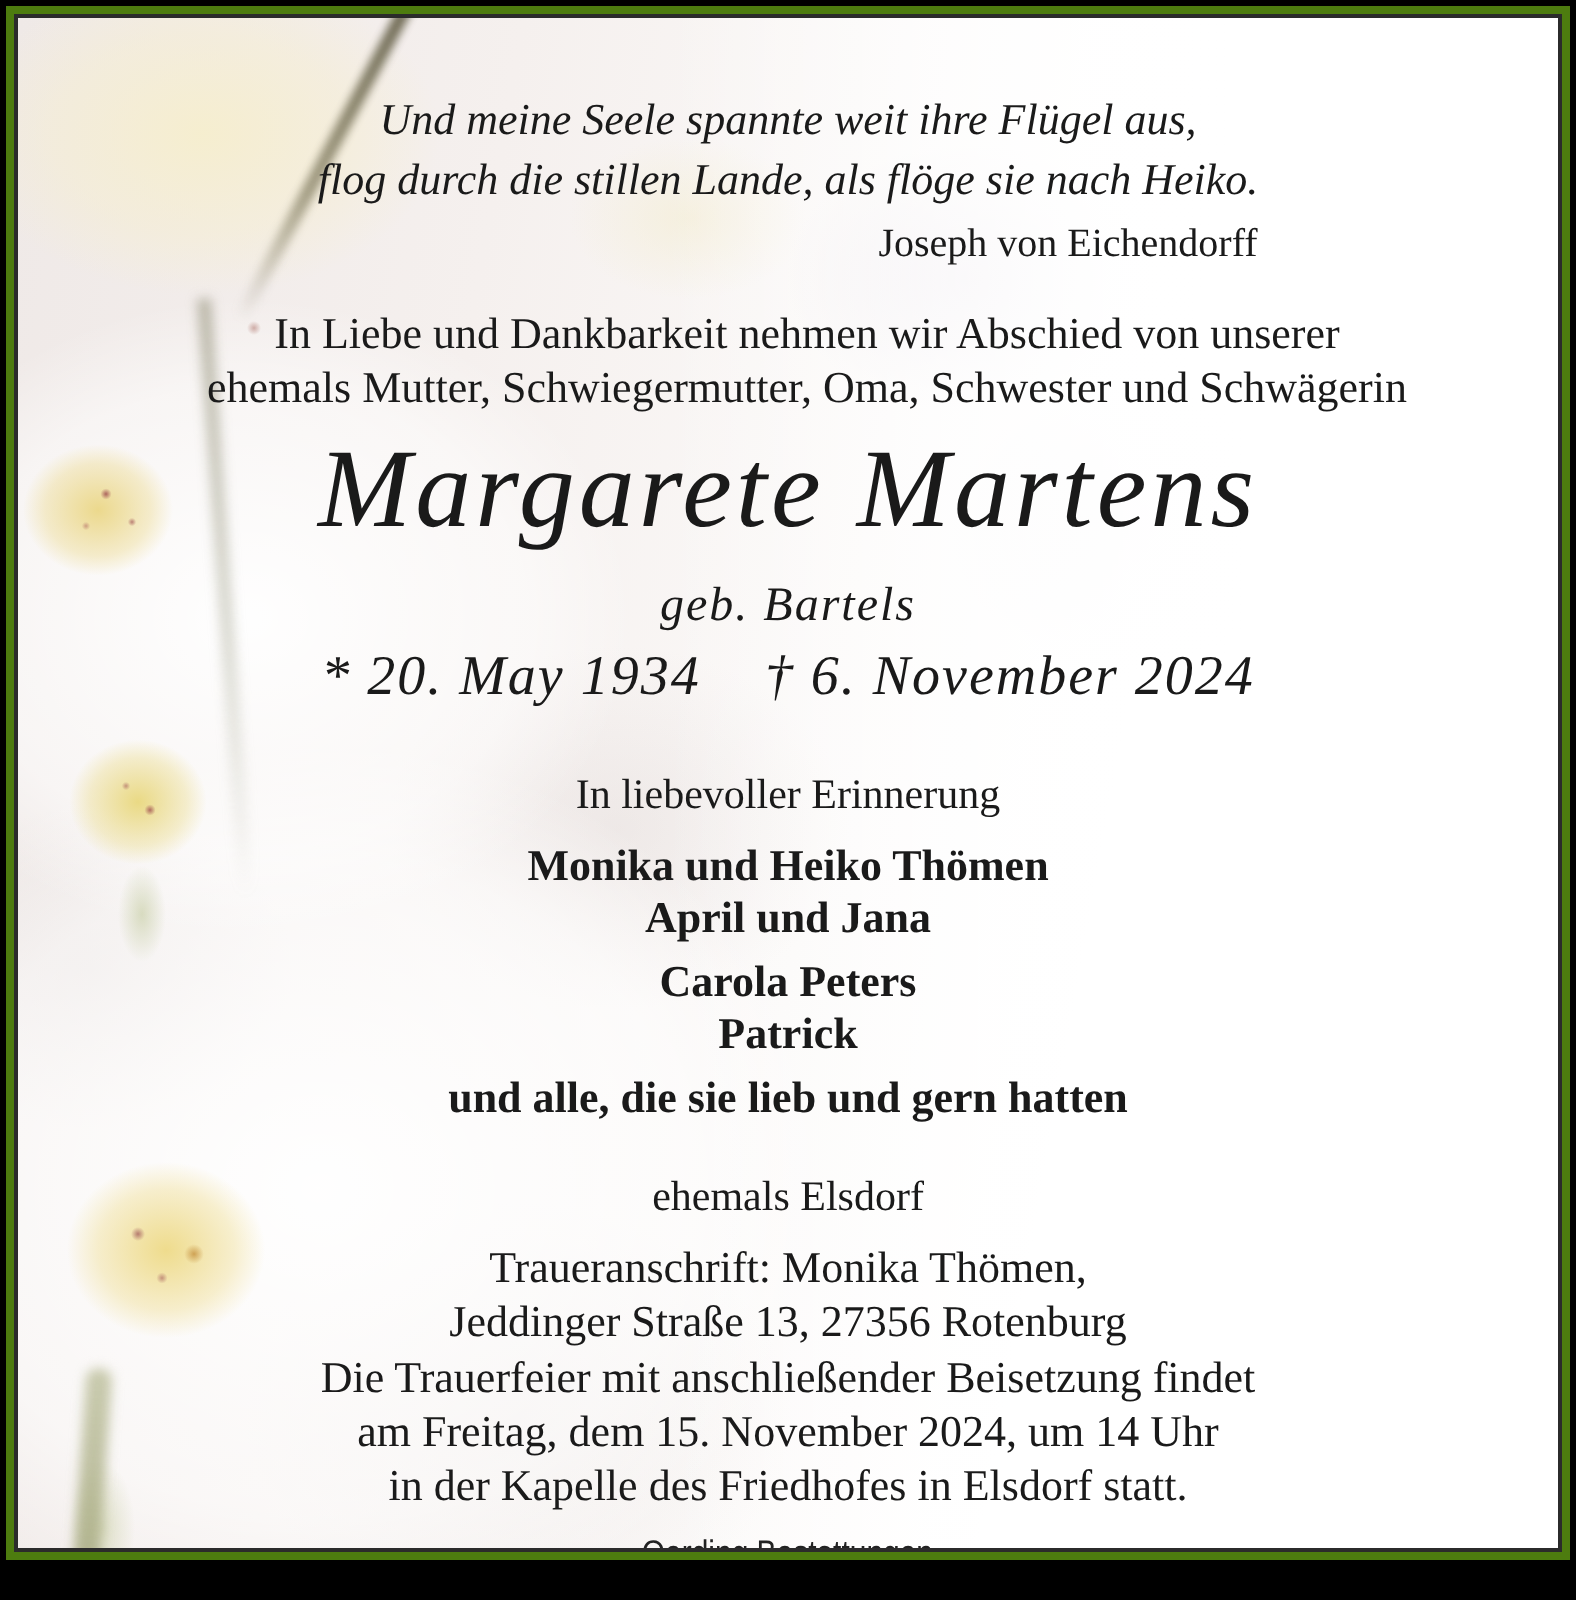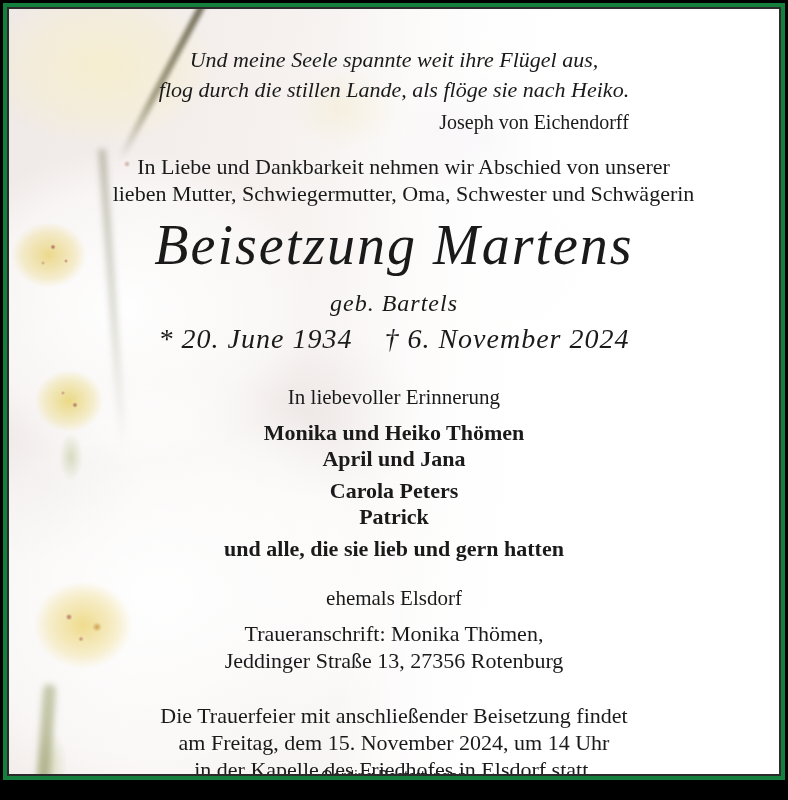--- a/index.html
+++ b/index.html
@@ -10,21 +10,21 @@
     background: #000;
     font-family: "Liberation Serif", serif;
   }
   .card {
     position: absolute;
     inset: 0;
     width: 788px;
     height: 783px;
     box-sizing: border-box;
     border: 3px solid #000;
-    background: #15803d;
+    background: #4d7c0f;
   }
   .frame {
     position: absolute;
     inset: 4px;
     border: 2px solid #2b2b2b;
     box-shadow: inset 0 0 0 1px #ffffff, inset 0 0 0 2px rgba(150,150,150,0.65);
     overflow: hidden;
   }
   
   .photo {
@@ -113,21 +113,21 @@
   .name       { top: 204px; font-size: 56px; font-style: italic; letter-spacing: 2px; font-family: "Liberation Serif", serif; }
   .maiden     { top: 281px; font-size: 24px; font-style: italic; letter-spacing: 1px; text-align: center; }
   .dates      { top: 314px; font-size: 28px; font-style: italic; letter-spacing: 1px; }
   .dates .part{ display: inline-block; margin: 0 16px; }
   .memory     { top: 376px; font-size: 21px; }
   .group1     { top: 411px; font-size: 22px; font-weight: bold; line-height: 26px; }
   .group2     { top: 469px; font-size: 22px; font-weight: bold; line-height: 26px; text-align: center; }
   .closing    { top: 527px; font-size: 22px; font-weight: bold; }
   .ehemals    { top: 577px; font-size: 21px; }
   .address    { top: 611px; font-size: 22px; line-height: 27px; }
-  .funeral    { top: 693px; font-size: 22px; line-height: 27px; }
+  .funeral    { top: 666px; font-size: 22px; line-height: 27px; }
   .footer     { top: 758px; font-size: 17px; font-family: "Liberation Sans", sans-serif; color: #222; }
   .footer .narrow { display: inline-block; transform: scaleX(0.88); transform-origin: center; }
 </style>
 </head>
 <body>
 
 <div class="card">
   <div class="frame">
 
     <div class="photo">
@@ -140,29 +140,29 @@
 
       <div class="tb quote">
         <div>Und meine Seele spannte weit ihre Flügel aus,</div>
         <div>flog durch die stillen Lande, als flöge sie nach Heiko.</div>
       </div>
 
       <div class="tb attribution">Joseph von Eichendorff</div>
 
       <div class="tb intro">
         <div>In Liebe und Dankbarkeit nehmen wir Abschied von unserer</div>
-        <div>lieben Mutter, Schwiegermutter, Oma, Schwester und Schwägerin</div>
+        <div>ehemals Mutter, Schwiegermutter, Oma, Schwester und Schwägerin</div>
       </div>
 
-      <div class="tb name">Beisetzung Martens</div>
+      <div class="tb name">Margarete Martens</div>
 
       <div class="tb maiden">geb. Bartels</div>
 
       <div class="tb dates">
-        <span class="part">* 20. June 1934</span><span class="part">† 6. November 2024</span>
+        <span class="part">* 20. May 1934</span><span class="part">† 6. November 2024</span>
       </div>
 
       <div class="tb memory">In liebevoller Erinnerung</div>
 
       <div class="tb group1">
         <div>Monika und Heiko Thömen</div>
         <div>April und Jana</div>
       </div>
 
       <div class="tb group2">

